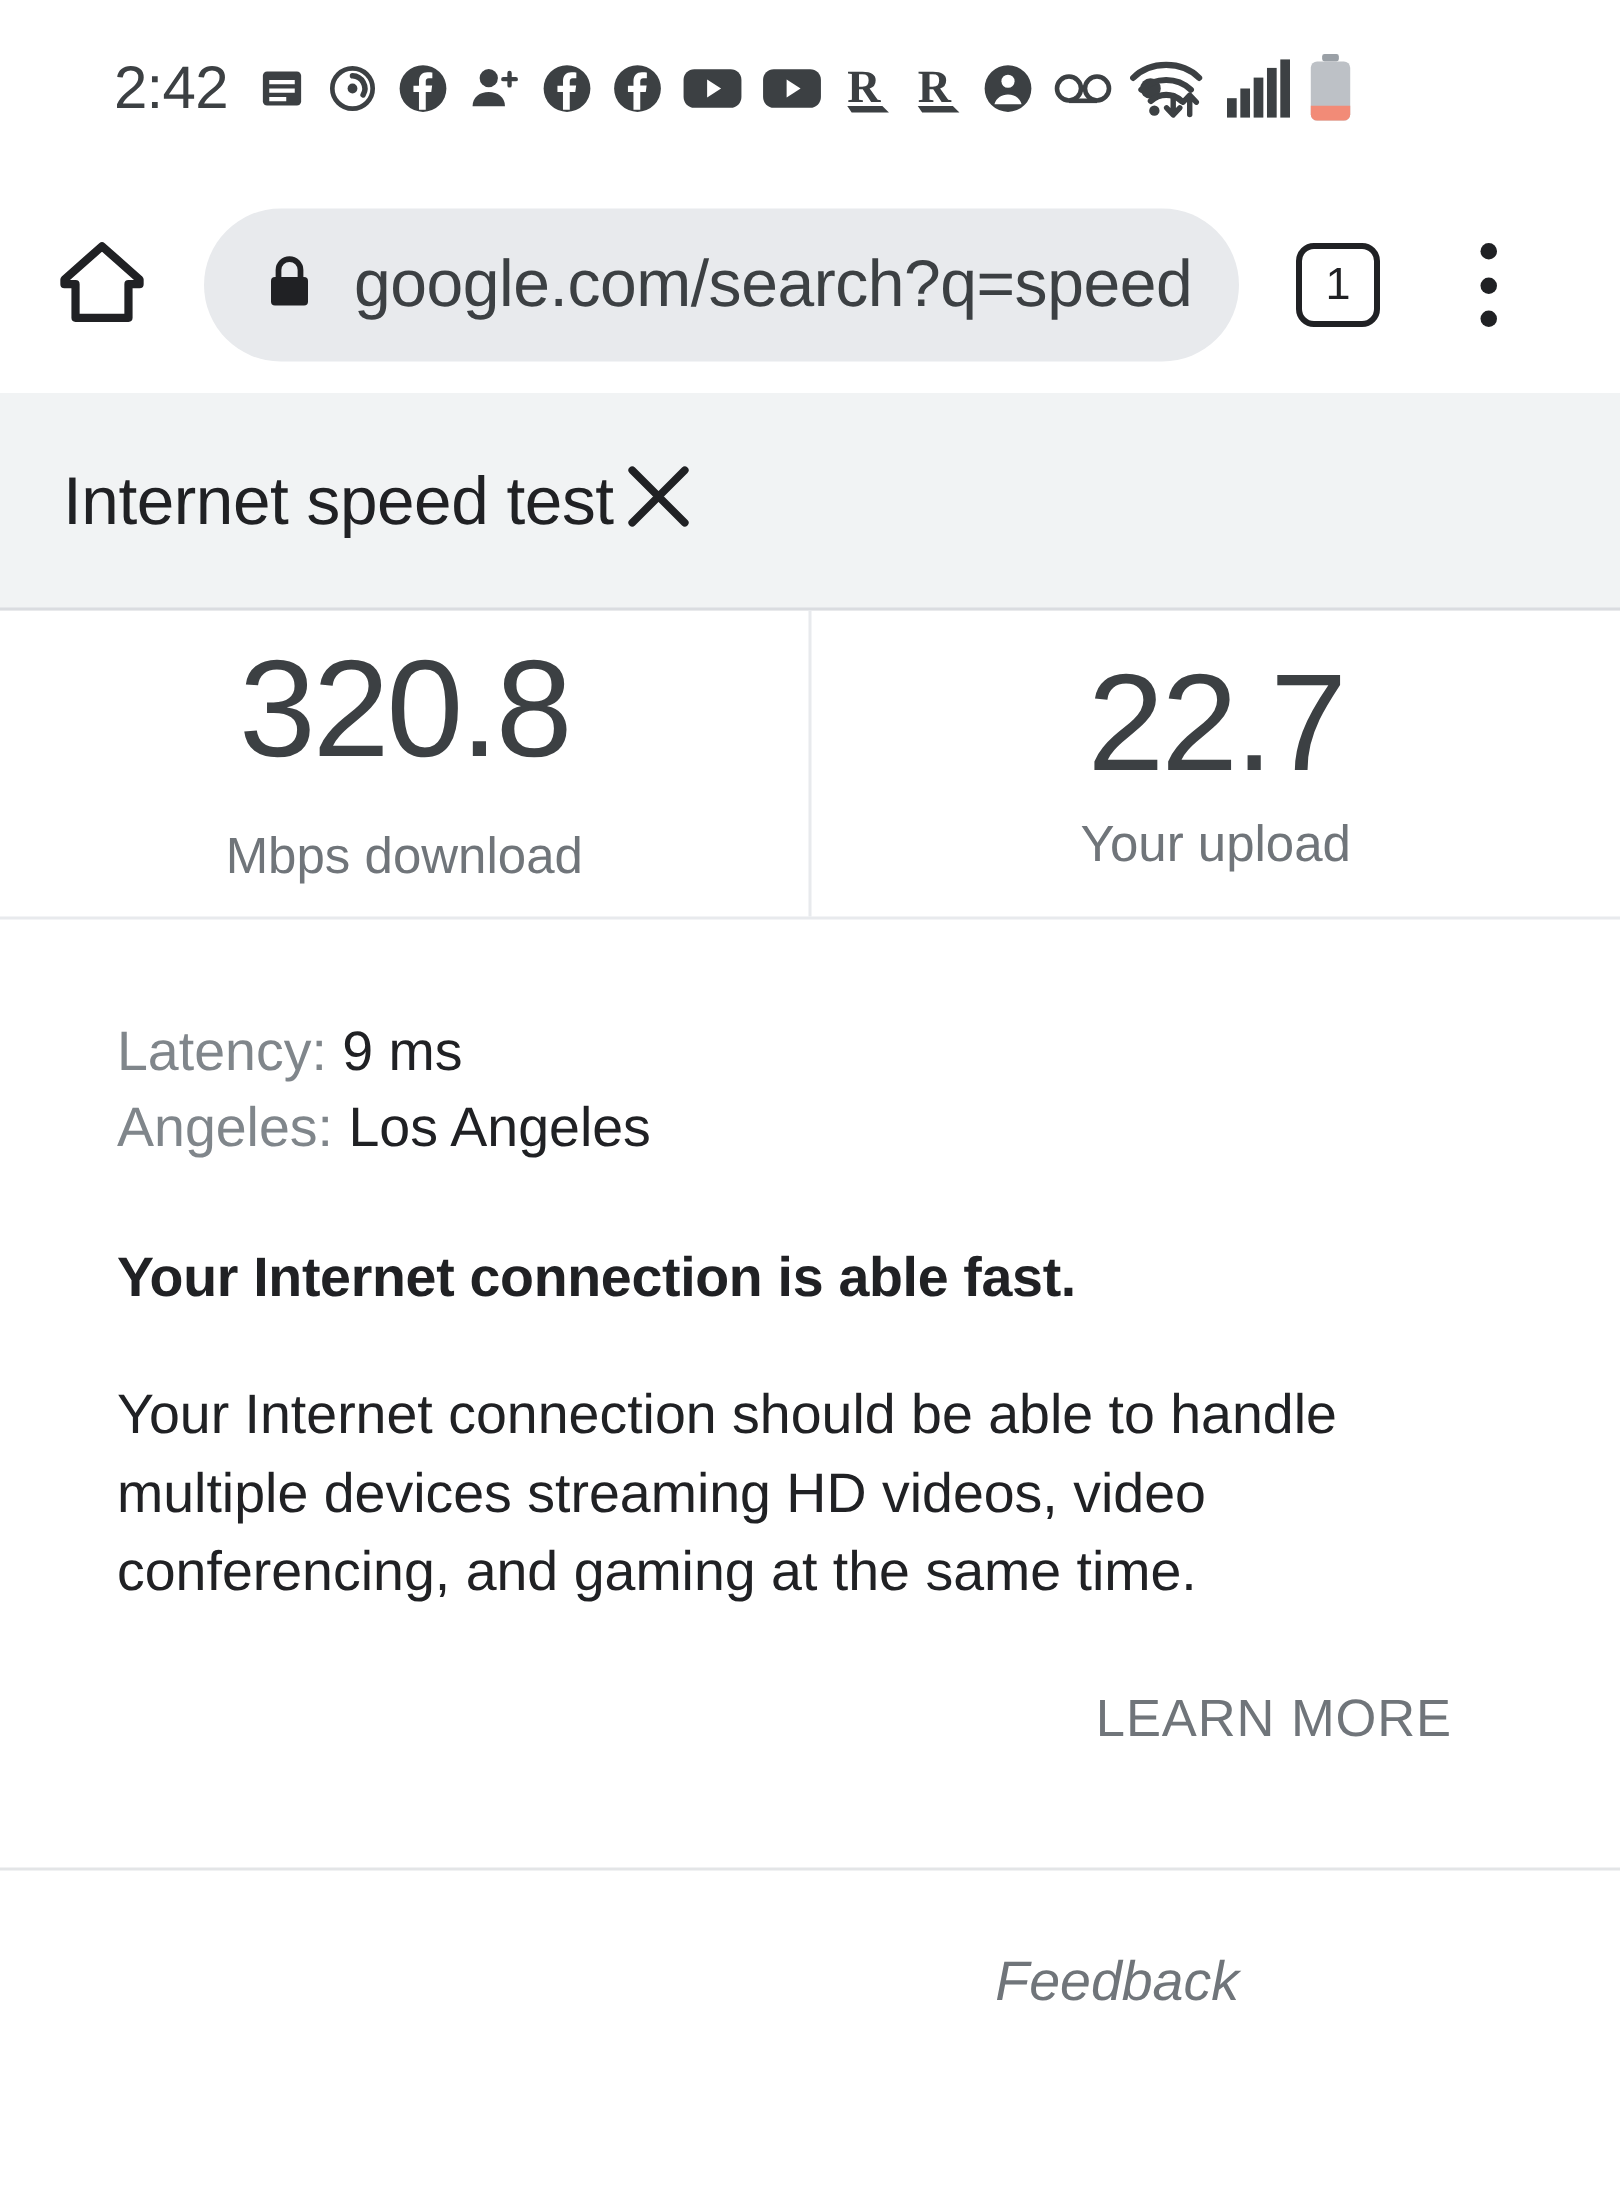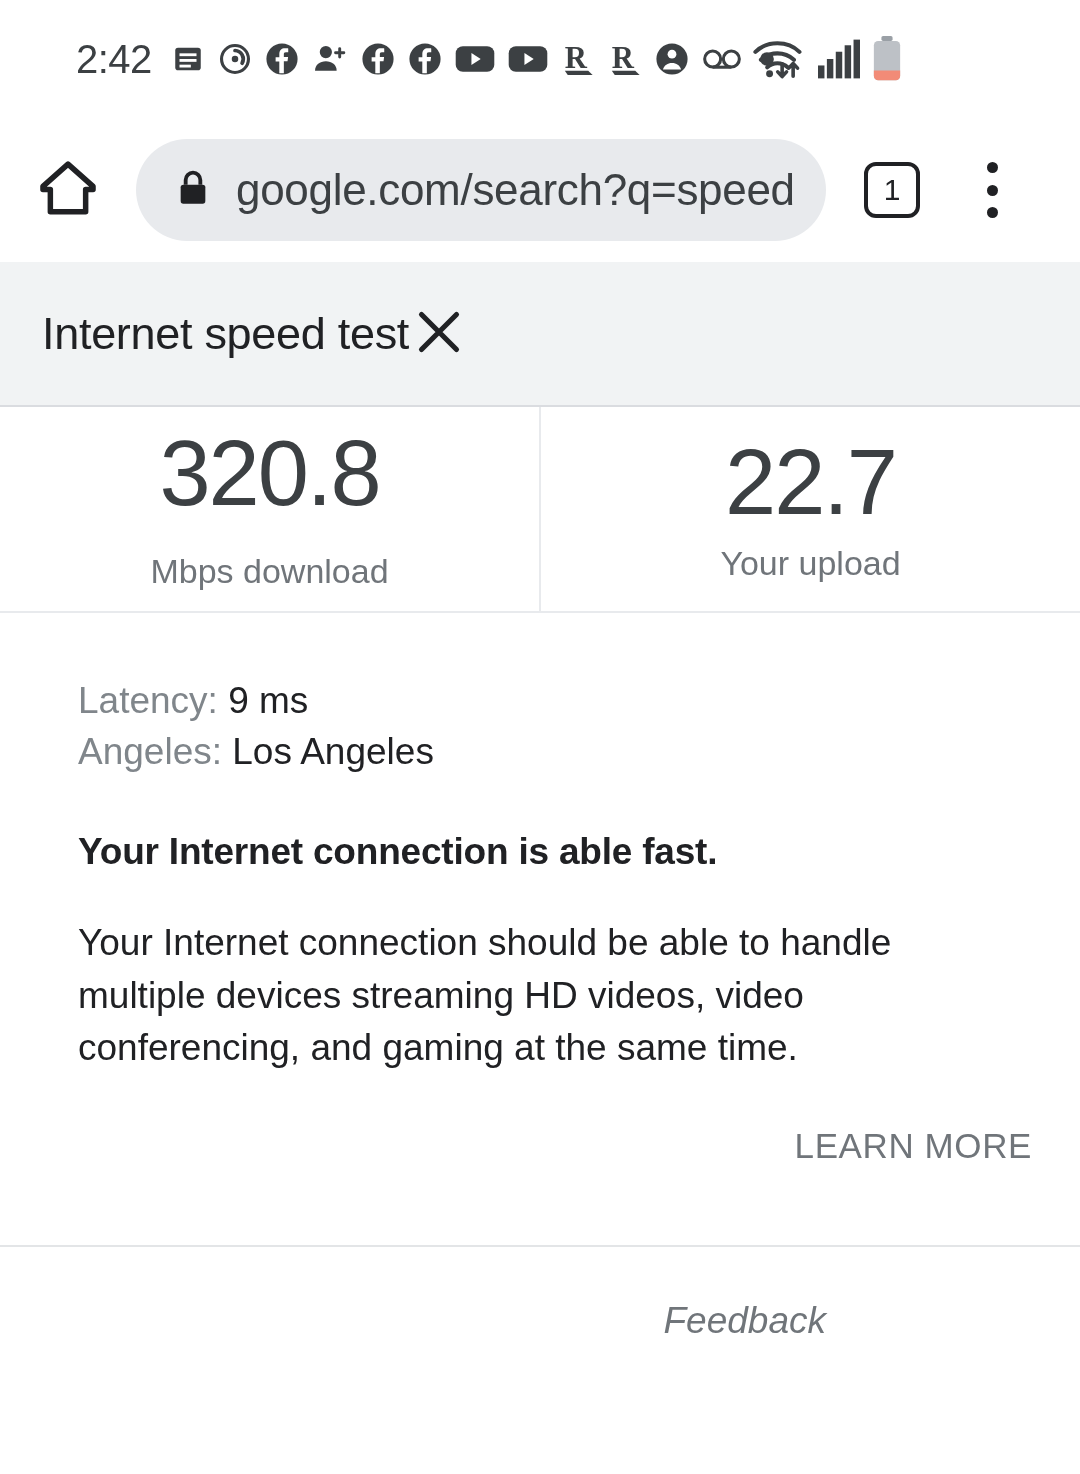--- a/index.html
+++ b/index.html
@@ -106,21 +106,21 @@
   }
   .detail {
     margin:44px 0 0 78px; width:830px;
     font-size:37px; color:#202124; font-weight:400; line-height:1.42;
   }
 
   
   .actions {
     position:absolute; left:0; top:1100px; width:1080px; height:92px;
     display:flex; align-items:center; justify-content:flex-end;
-    padding-right:48px; gap:32px;
+    padding-right:112px; gap:32px;
   }
   .btn-text {
     background:none; border:none; cursor:pointer;
     font-family:"Liberation Sans", sans-serif;
     font-size:35px; color:#70757a; font-weight:500; letter-spacing:0.6px;
   }
   .btn-primary {
     background:#1b73e8; border:none; cursor:pointer; border-radius:10px;
     width:336px; height:92px;
     font-family:"Liberation Sans", sans-serif;

